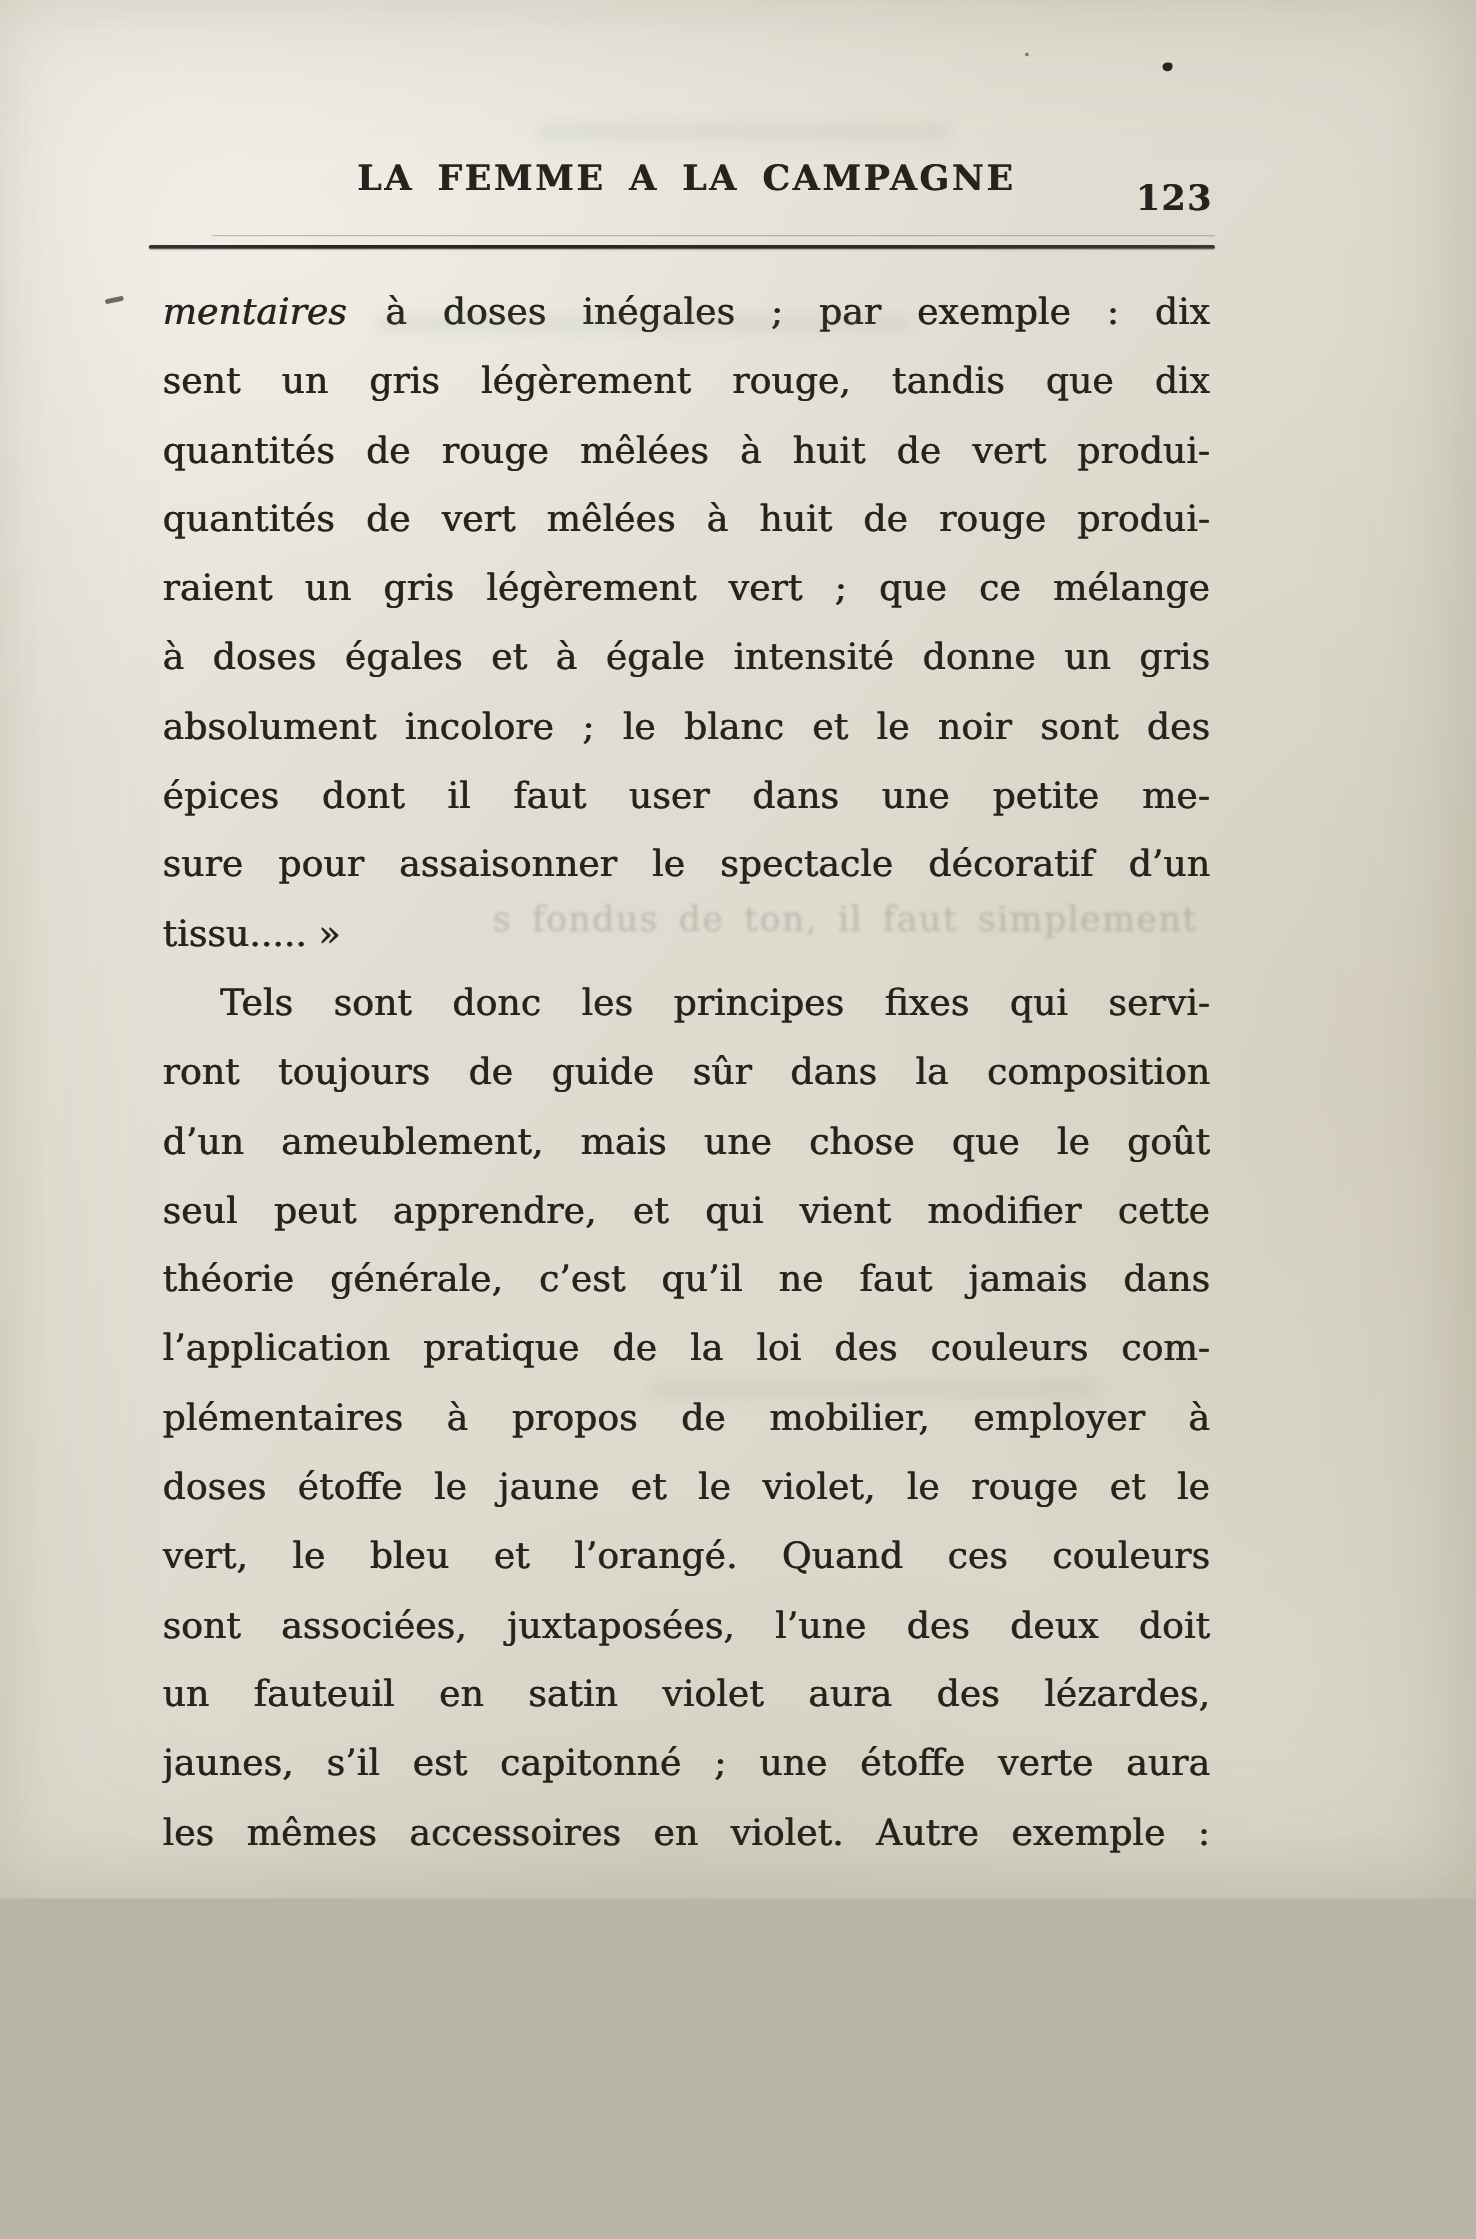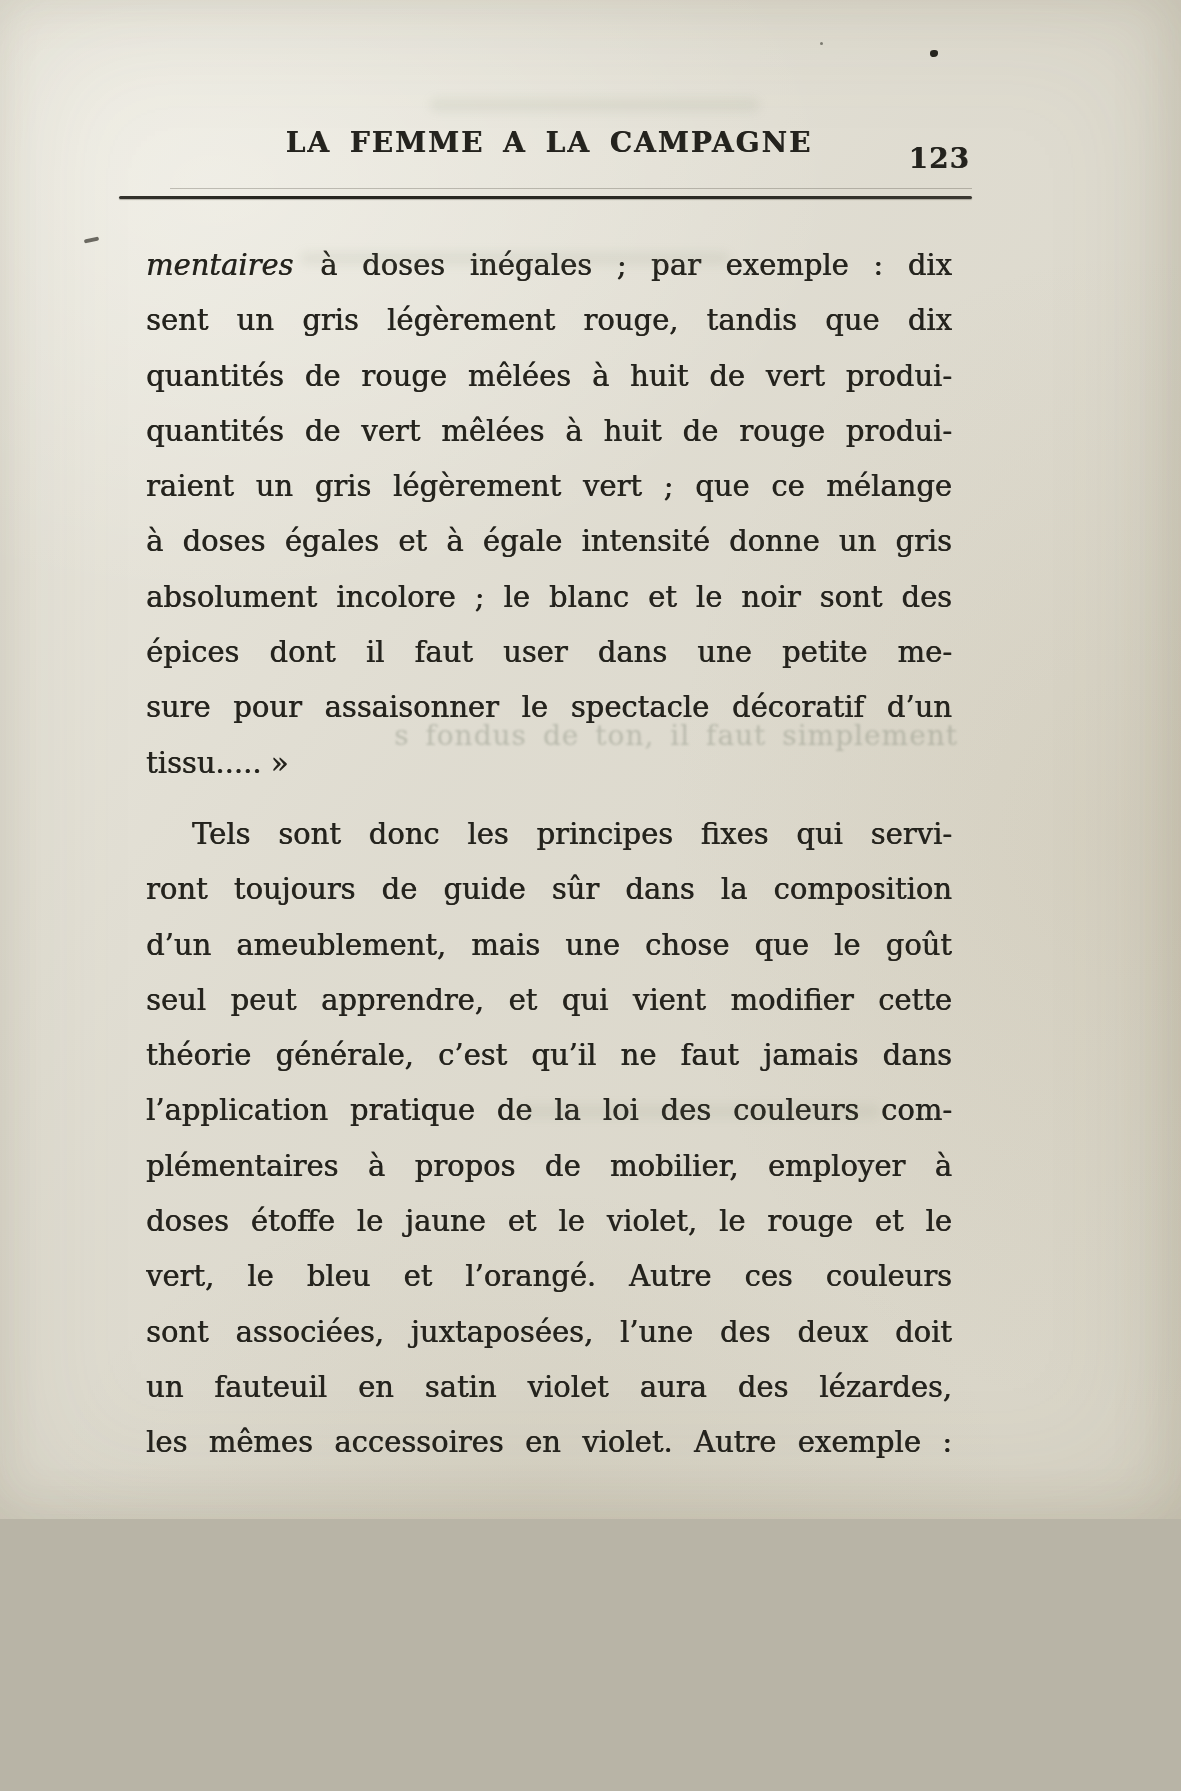--- a/index.html
+++ b/index.html
@@ -74,21 +74,21 @@
     background: rgba(60,58,48,0.28);
   }
 
   
   .text-block {
     position: absolute;
     left: 130px;
     top: 222px;
     width: 838px;
   }
-  .paragraph { margin: 16px; }
+  .paragraph { margin: 0; }
   .paragraph.indent .line:first-child { text-indent: 46px; }
   .line {
     height: 55.3px;
     line-height: 55.3px;
     font-size: 29px;
     white-space: normal;
     overflow: hidden;
     text-align: justify;
     text-align-last: justify;
     color: #24231d;
@@ -188,23 +188,24 @@
       </div>
       <div class="paragraph indent">
         <div class="line"><span>Tels sont donc les principes fixes qui servi-</span></div>
         <div class="line"><span>ront toujours de guide sûr dans la composition</span></div>
         <div class="line"><span>d’un ameublement, mais une chose que le goût</span></div>
         <div class="line"><span>seul peut apprendre, et qui vient modifier cette</span></div>
         <div class="line"><span>théorie générale, c’est qu’il ne faut jamais dans</span></div>
         <div class="line"><span>l’application pratique de la loi des couleurs com-</span></div>
         <div class="line"><span>plémentaires à propos de mobilier, employer à</span></div>
         <div class="line"><span>doses étoffe le jaune et le violet, le rouge et le</span></div>
-        <div class="line"><span>vert, le bleu et l’orangé. Autre ces couleurs</span></div>
+        <div class="line"><span>vert, le bleu et l’orangé. Quand ces couleurs</span></div>
         <div class="line"><span>sont associées, juxtaposées, l’une des deux doit</span></div>
         <div class="line"><span>un fauteuil en satin violet aura des lézardes,</span></div>
+        <div class="line"><span>jaunes, s’il est capitonné ; une étoffe verte aura</span></div>
         <div class="line"><span>les mêmes accessoires en violet. Autre exemple :</span></div>
       </div>
     </div>
 
   <div class="smudge smudge-a"></div>
   <div class="smudge smudge-b"></div>
   <div class="smudge smudge-c"></div>
 
   <div class="speck speck-dot"></div>
   <div class="speck speck-corner"></div>

